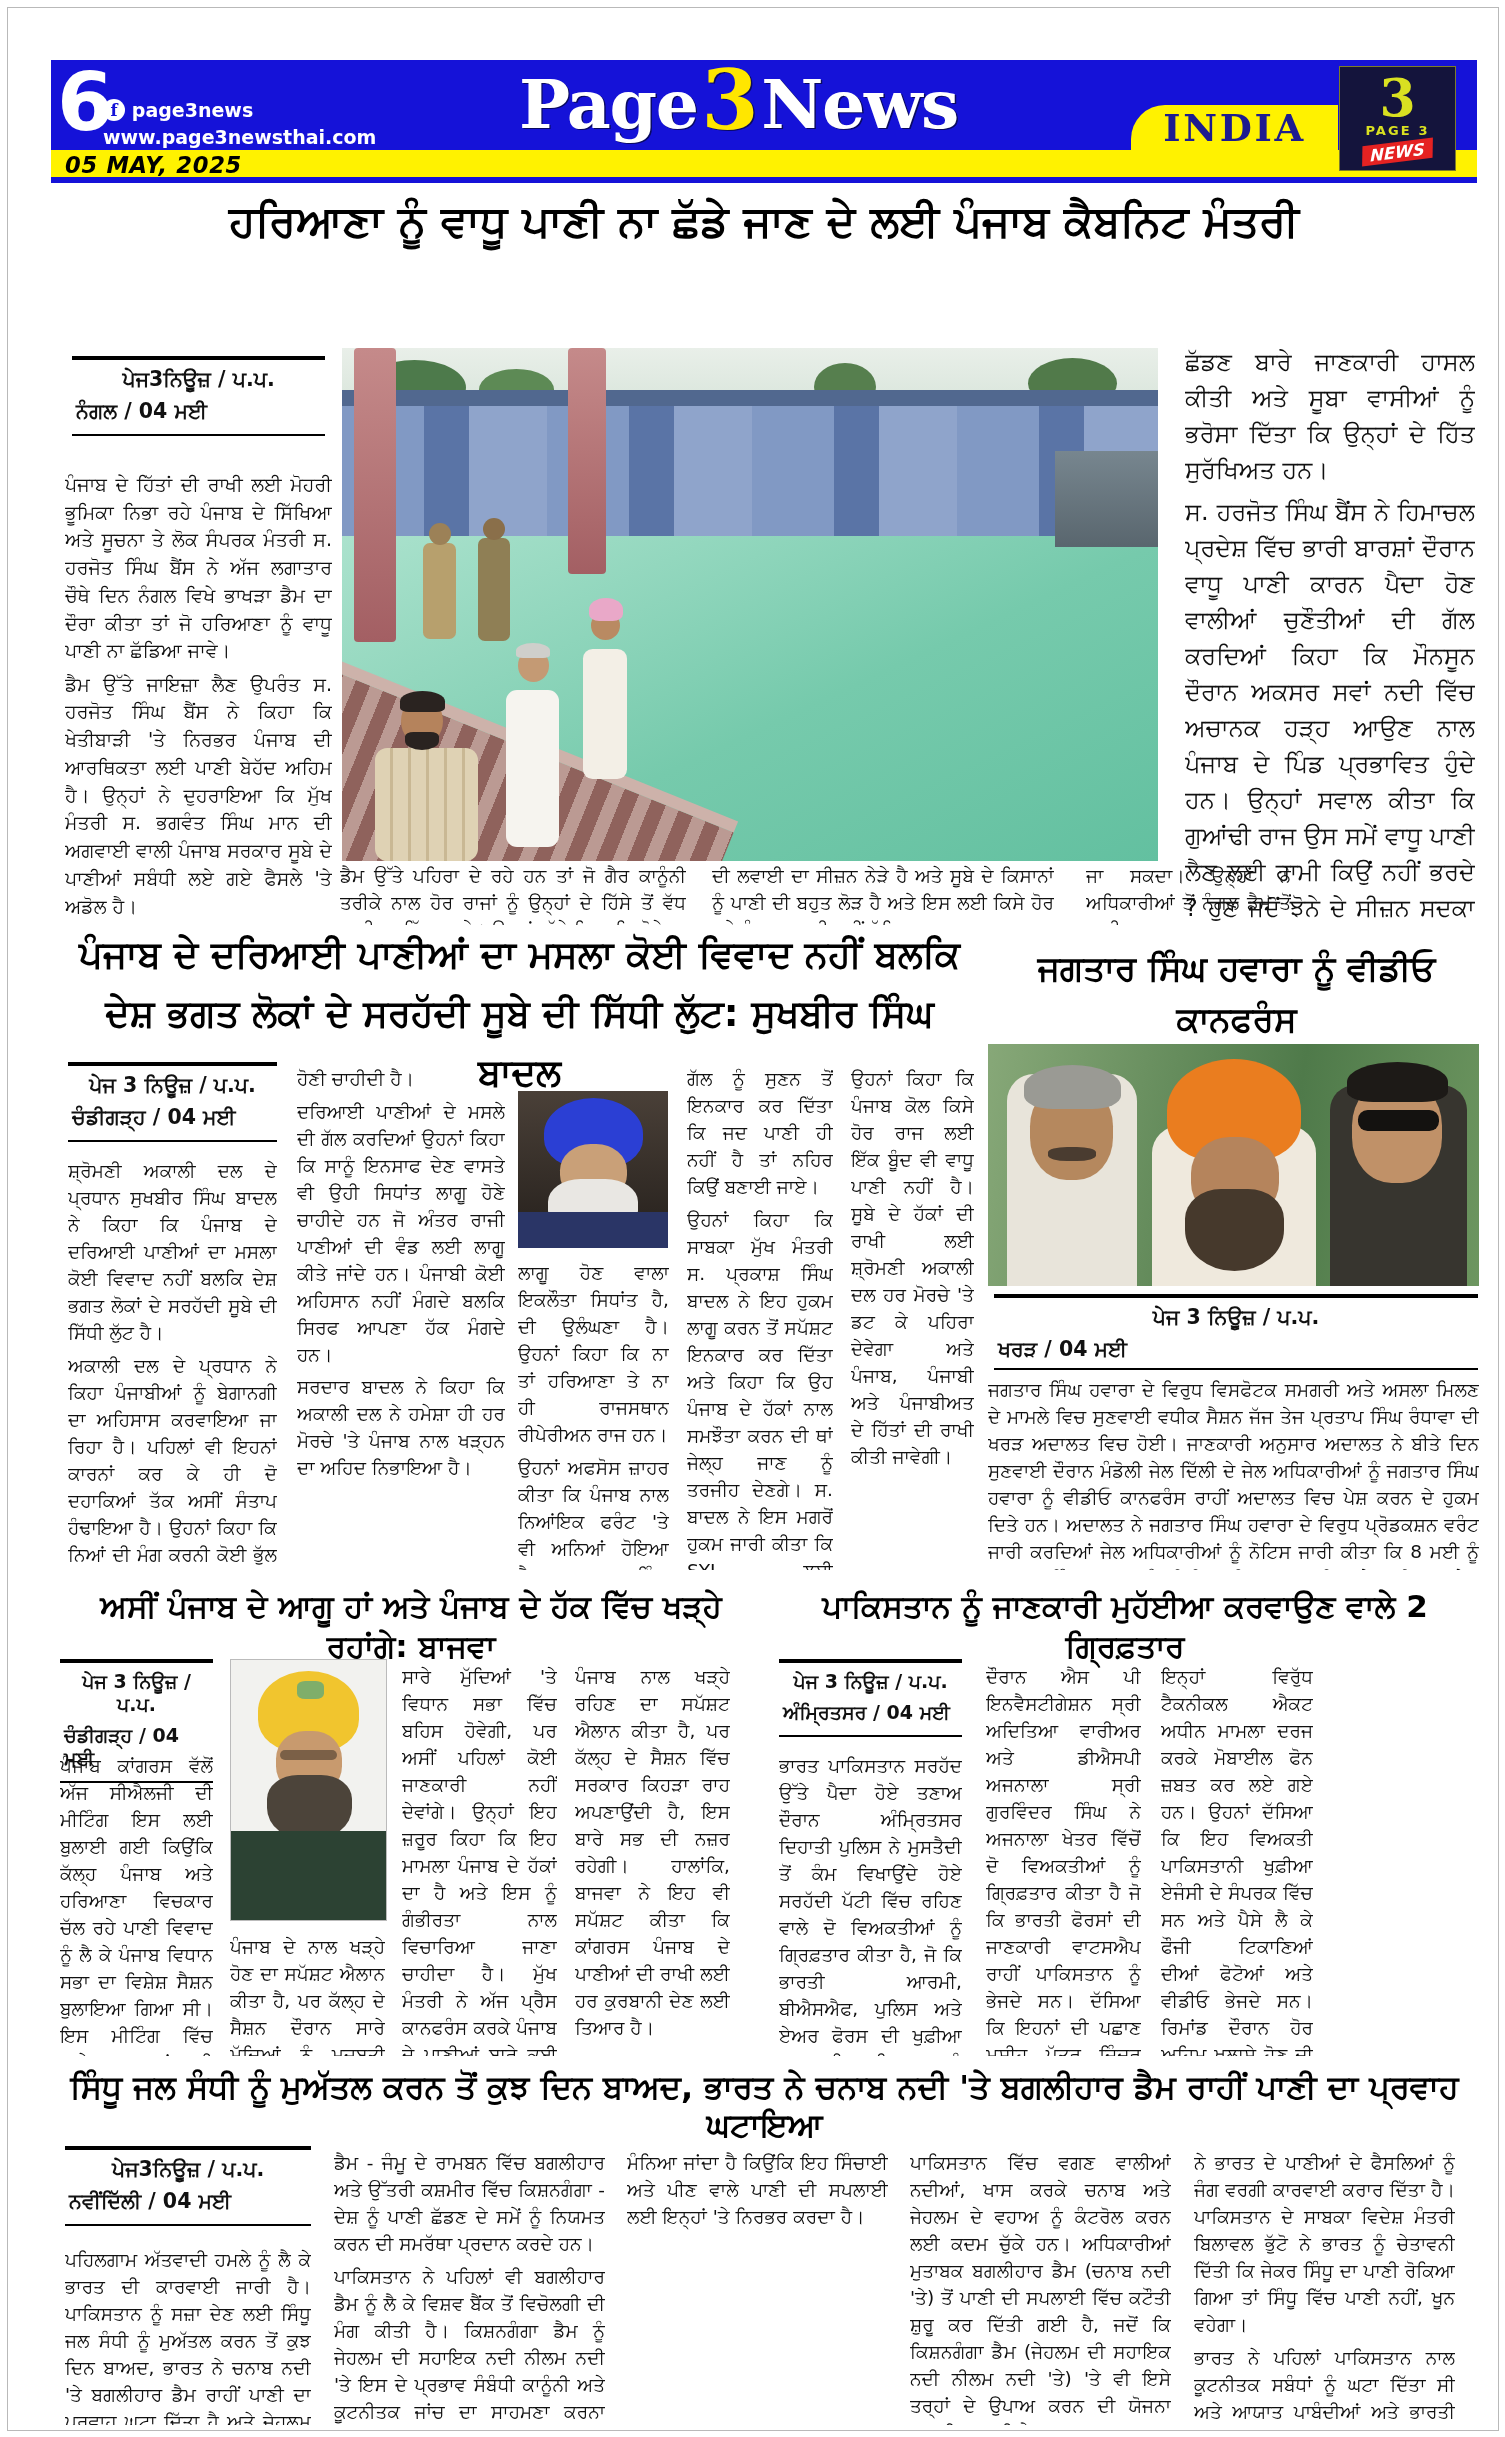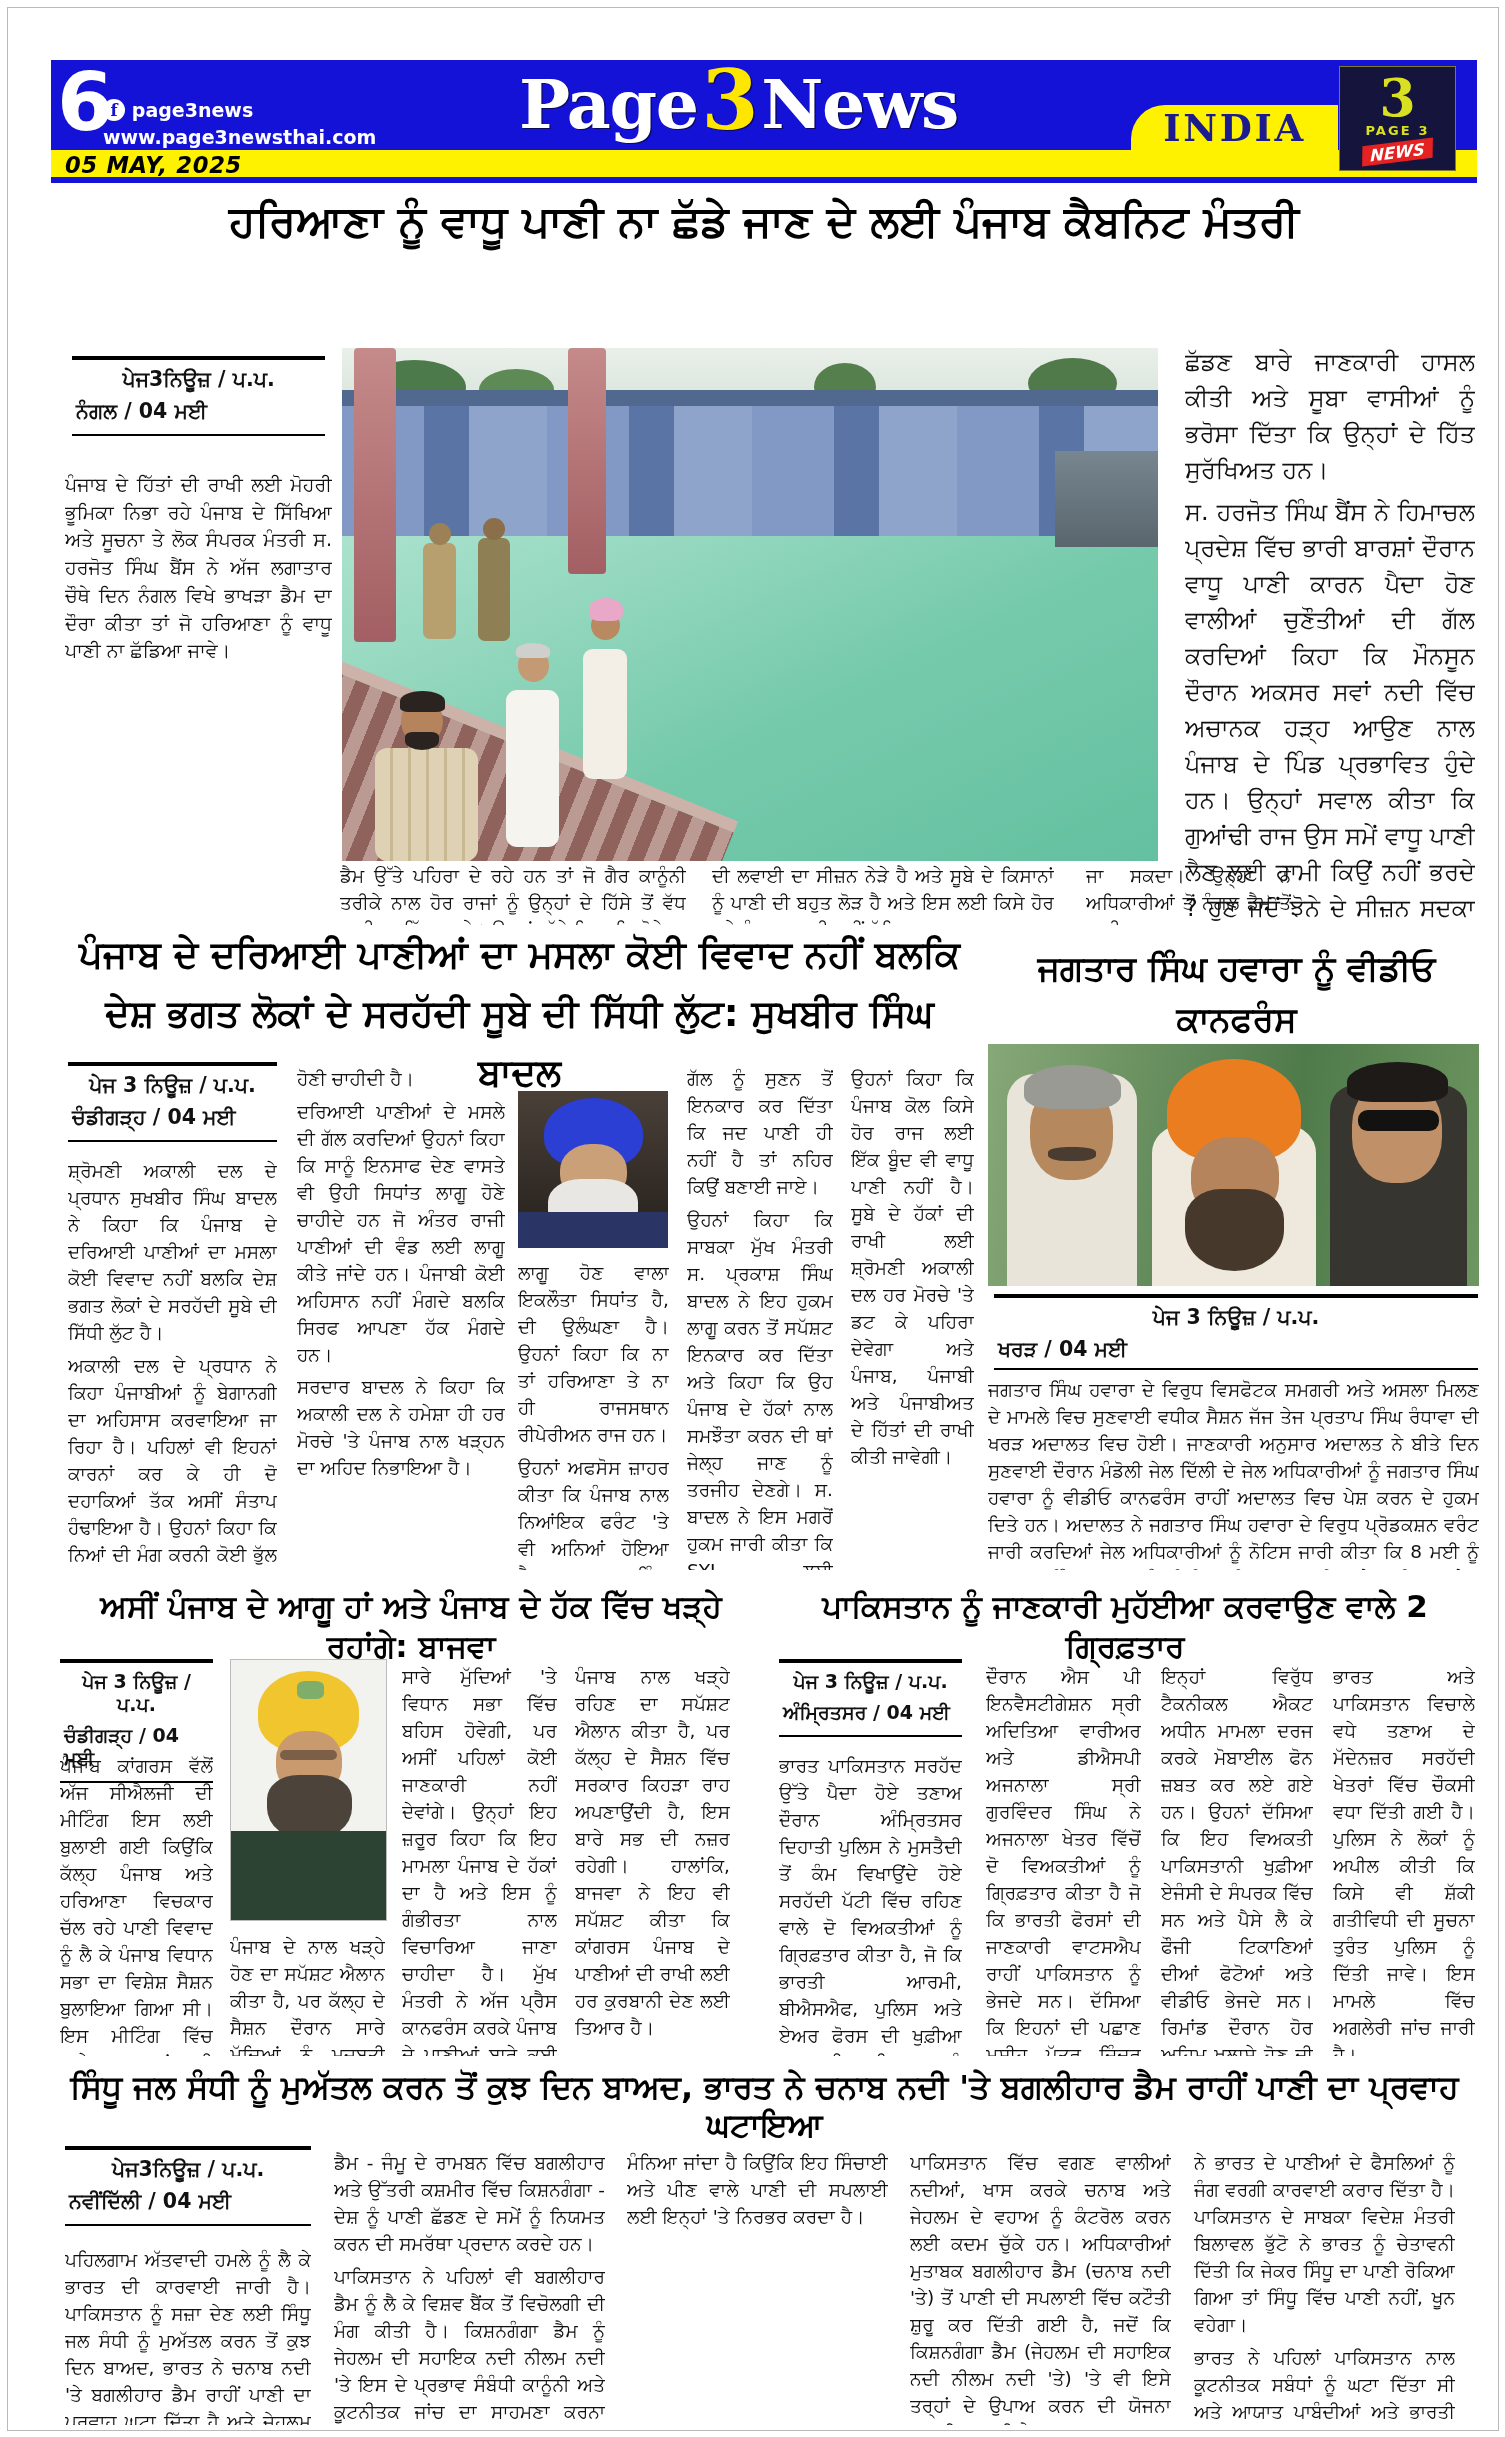--- a/index.html
+++ b/index.html
@@ -93,20 +93,21 @@
     <span class="hl-line">ਹਰਿਆਣਾ ਨੂੰ ਵਾਧੂ ਪਾਣੀ ਨਾ ਛੱਡੇ ਜਾਣ ਦੇ ਲਈ ਪੰਜਾਬ ਕੈਬਨਿਟ ਮੰਤਰੀ</span>
   </div>
 
   <div class="abs byline-box" style="left:72px;top:356px;width:245px;">
     <div class="by-agency">ਪੇਜ3ਨਿਊਜ਼ / ਪ.ਪ.</div>
     <div class="by-place">ਨੰਗਲ / 04 ਮਈ</div>
   </div>
 
   <div class="abs body-col" style="left:65px;top:471px;width:267px;height:453px;font-size:19px;">
     <p>ਪੰਜਾਬ ਦੇ ਹਿੱਤਾਂ ਦੀ ਰਾਖੀ ਲਈ ਮੋਹਰੀ ਭੂਮਿਕਾ ਨਿਭਾ ਰਹੇ ਪੰਜਾਬ ਦੇ ਸਿੱਖਿਆ ਅਤੇ ਸੂਚਨਾ ਤੇ ਲੋਕ ਸੰਪਰਕ ਮੰਤਰੀ ਸ. ਹਰਜੋਤ ਸਿੰਘ ਬੈਂਸ ਨੇ ਅੱਜ ਲਗਾਤਾਰ ਚੌਥੇ ਦਿਨ ਨੰਗਲ ਵਿਖੇ ਭਾਖੜਾ ਡੈਮ ਦਾ ਦੌਰਾ ਕੀਤਾ ਤਾਂ ਜੋ ਹਰਿਆਣਾ ਨੂੰ ਵਾਧੂ ਪਾਣੀ ਨਾ ਛੱਡਿਆ ਜਾਵੇ।</p>
+    <p>ਡੈਮ ਉੱਤੇ ਜਾਇਜ਼ਾ ਲੈਣ ਉਪਰੰਤ ਸ. ਹਰਜੋਤ ਸਿੰਘ ਬੈਂਸ ਨੇ ਕਿਹਾ ਕਿ ਖੇਤੀਬਾੜੀ 'ਤੇ ਨਿਰਭਰ ਪੰਜਾਬ ਦੀ ਆਰਥਿਕਤਾ ਲਈ ਪਾਣੀ ਬੇਹੱਦ ਅਹਿਮ ਹੈ। ਉਨ੍ਹਾਂ ਨੇ ਦੁਹਰਾਇਆ ਕਿ ਮੁੱਖ ਮੰਤਰੀ ਸ. ਭਗਵੰਤ ਸਿੰਘ ਮਾਨ ਦੀ ਅਗਵਾਈ ਵਾਲੀ ਪੰਜਾਬ ਸਰਕਾਰ ਸੂਬੇ ਦੇ ਪਾਣੀਆਂ ਸਬੰਧੀ ਲਏ ਗਏ ਫੈਸਲੇ 'ਤੇ ਅਡੋਲ ਹੈ।</p>
 
   </div>
 
   <div class="abs photo" style="left:342px;top:348px;width:816px;height:513px;">
     <div class="ph p1-sky"></div>
     <div class="ph tree" style="left:20.5px;top:12.3px;width:103px;height:55px;"></div>
     <div class="ph tree" style="left:137px;top:20.5px;width:75px;height:41px;background:#5d8a55;"></div>
     <div class="ph tree" style="left:472px;top:15px;width:62px;height:48px;background:#567f4e;"></div>
     <div class="ph tree" style="right:41px;top:10.3px;width:89px;height:51px;background:#517a4a;"></div>
     <div class="ph p1-struct"></div>
@@ -264,23 +265,20 @@
   </div>
   <div class="abs body-col" style="left:779px;top:1752px;width:183px;height:304px;">
     <p>ਭਾਰਤ ਪਾਕਿਸਤਾਨ ਸਰਹੱਦ ਉੱਤੇ ਪੈਦਾ ਹੋਏ ਤਣਾਅ ਦੌਰਾਨ ਅੰਮ੍ਰਿਤਸਰ ਦਿਹਾਤੀ ਪੁਲਿਸ ਨੇ ਮੁਸਤੈਦੀ ਤੋਂ ਕੰਮ ਵਿਖਾਉਂਦੇ ਹੋਏ ਸਰਹੱਦੀ ਪੱਟੀ ਵਿੱਚ ਰਹਿਣ ਵਾਲੇ ਦੋ ਵਿਅਕਤੀਆਂ ਨੂੰ ਗ੍ਰਿਫ਼ਤਾਰ ਕੀਤਾ ਹੈ, ਜੋ ਕਿ ਭਾਰਤੀ ਆਰਮੀ, ਬੀਐਸਐਫ, ਪੁਲਿਸ ਅਤੇ ਏਅਰ ਫੋਰਸ ਦੀ ਖੁਫ਼ੀਆ ਜਾਣਕਾਰੀ ਪਾਕਿਸਤਾਨ ਨੂੰ ਭੇਜਦੇ ਸਨ। ਇਸ ਸਬੰਧੀ ਜਾਣਕਾਰੀ ਦਿੰਦਿਆਂ ਦੱਸਿਆ ਕਿ ਜਾਂਚ</p>
   </div>
   <div class="abs body-col" style="left:986px;top:1663px;width:155px;height:393px;">
     <p>ਦੌਰਾਨ ਐਸ ਪੀ ਇਨਵੈਸਟੀਗੇਸ਼ਨ ਸ੍ਰੀ ਅਦਿਤਿਆ ਵਾਰੀਅਰ ਅਤੇ ਡੀਐਸਪੀ ਅਜਨਾਲਾ ਸ੍ਰੀ ਗੁਰਵਿੰਦਰ ਸਿੰਘ ਨੇ ਅਜਨਾਲਾ ਖੇਤਰ ਵਿੱਚੋਂ ਦੋ ਵਿਅਕਤੀਆਂ ਨੂੰ ਗ੍ਰਿਫ਼ਤਾਰ ਕੀਤਾ ਹੈ ਜੋ ਕਿ ਭਾਰਤੀ ਫੋਰਸਾਂ ਦੀ ਜਾਣਕਾਰੀ ਵਾਟਸਐਪ ਰਾਹੀਂ ਪਾਕਿਸਤਾਨ ਨੂੰ ਭੇਜਦੇ ਸਨ। ਦੱਸਿਆ ਕਿ ਇਹਨਾਂ ਦੀ ਪਛਾਣ ਮਸੀਹ ਪੁੱਤਰ ਜਿੰਦਰ ਮਸੀਹ ਅਤੇ ਮਸੀਹ ਪੁੱਤਰ ਚਗਾ ਮਸੀਹ ਵਜੋਂ ਹੋਈ ਹੈ।</p>
   </div>
   <div class="abs body-col" style="left:1161px;top:1663px;width:152px;height:393px;">
     <p>ਇਨ੍ਹਾਂ ਵਿਰੁੱਧ ਟੈਕਨੀਕਲ ਐਕਟ ਅਧੀਨ ਮਾਮਲਾ ਦਰਜ ਕਰਕੇ ਮੋਬਾਈਲ ਫੋਨ ਜ਼ਬਤ ਕਰ ਲਏ ਗਏ ਹਨ। ਉਹਨਾਂ ਦੱਸਿਆ ਕਿ ਇਹ ਵਿਅਕਤੀ ਪਾਕਿਸਤਾਨੀ ਖੁਫ਼ੀਆ ਏਜੰਸੀ ਦੇ ਸੰਪਰਕ ਵਿੱਚ ਸਨ ਅਤੇ ਪੈਸੇ ਲੈ ਕੇ ਫੌਜੀ ਟਿਕਾਣਿਆਂ ਦੀਆਂ ਫੋਟੋਆਂ ਅਤੇ ਵੀਡੀਓ ਭੇਜਦੇ ਸਨ। ਰਿਮਾਂਡ ਦੌਰਾਨ ਹੋਰ ਅਹਿਮ ਖੁਲਾਸੇ ਹੋਣ ਦੀ ਉਮੀਦ ਹੈ।</p>
   </div>
-  <div class="abs body-col" style="left:1333px;top:1663px;width:142px;height:393px;">
-    <p>ਭਾਰਤ ਅਤੇ ਪਾਕਿਸਤਾਨ ਵਿਚਾਲੇ ਵਧੇ ਤਣਾਅ ਦੇ ਮੱਦੇਨਜ਼ਰ ਸਰਹੱਦੀ ਖੇਤਰਾਂ ਵਿੱਚ ਚੌਕਸੀ ਵਧਾ ਦਿੱਤੀ ਗਈ ਹੈ। ਪੁਲਿਸ ਨੇ ਲੋਕਾਂ ਨੂੰ ਅਪੀਲ ਕੀਤੀ ਕਿ ਕਿਸੇ ਵੀ ਸ਼ੱਕੀ ਗਤੀਵਿਧੀ ਦੀ ਸੂਚਨਾ ਤੁਰੰਤ ਪੁਲਿਸ ਨੂੰ ਦਿੱਤੀ ਜਾਵੇ। ਇਸ ਮਾਮਲੇ ਵਿੱਚ ਅਗਲੇਰੀ ਜਾਂਚ ਜਾਰੀ ਹੈ।</p>
-  </div>
 
   <div class="abs headline" style="left:51px;top:2068px;width:1427px;font-size:32px;line-height:1.2;">ਸਿੰਧੂ ਜਲ ਸੰਧੀ ਨੂੰ ਮੁਅੱਤਲ ਕਰਨ ਤੋਂ ਕੁਝ ਦਿਨ ਬਾਅਦ, ਭਾਰਤ ਨੇ ਚਨਾਬ ਨਦੀ 'ਤੇ ਬਗਲੀਹਾਰ ਡੈਮ ਰਾਹੀਂ ਪਾਣੀ ਦਾ ਪ੍ਰਵਾਹ ਘਟਾਇਆ</div>
 
   <div class="abs byline-box" style="left:65px;top:2146px;width:238px;">
     <div class="by-agency">ਪੇਜ3ਨਿਊਜ਼ / ਪ.ਪ.</div>
     <div class="by-place">ਨਵੀਂਦਿੱਲੀ / 04 ਮਈ</div>
   </div>
   <div class="abs body-col" style="left:65px;top:2246px;width:246px;height:179px;">
     <p>ਪਹਿਲਗਾਮ ਅੱਤਵਾਦੀ ਹਮਲੇ ਨੂੰ ਲੈ ਕੇ ਭਾਰਤ ਦੀ ਕਾਰਵਾਈ ਜਾਰੀ ਹੈ। ਪਾਕਿਸਤਾਨ ਨੂੰ ਸਜ਼ਾ ਦੇਣ ਲਈ ਸਿੰਧੂ ਜਲ ਸੰਧੀ ਨੂੰ ਮੁਅੱਤਲ ਕਰਨ ਤੋਂ ਕੁਝ ਦਿਨ ਬਾਅਦ, ਭਾਰਤ ਨੇ ਚਨਾਬ ਨਦੀ 'ਤੇ ਬਗਲੀਹਾਰ ਡੈਮ ਰਾਹੀਂ ਪਾਣੀ ਦਾ ਪ੍ਰਵਾਹ ਘਟਾ ਦਿੱਤਾ ਹੈ ਅਤੇ ਜੇਹਲਮ ਨਦੀ 'ਤੇ ਕਿਸ਼ਨਗੰਗਾ ਡੈਮ 'ਤੇ ਵੀ ਇਸੇ ਤਰ੍ਹਾਂ ਦੇ ਉਪਾਵਾਂ ਦੀ ਯੋਜਨਾ ਬਣਾ ਰਿਹਾ ਹੈ। ਰਿਪੋਰਟਾਂ ਮੁਤਾਬਕ ਇਹ ਪਣ-ਬਿਜਲੀ</p>
   </div>

